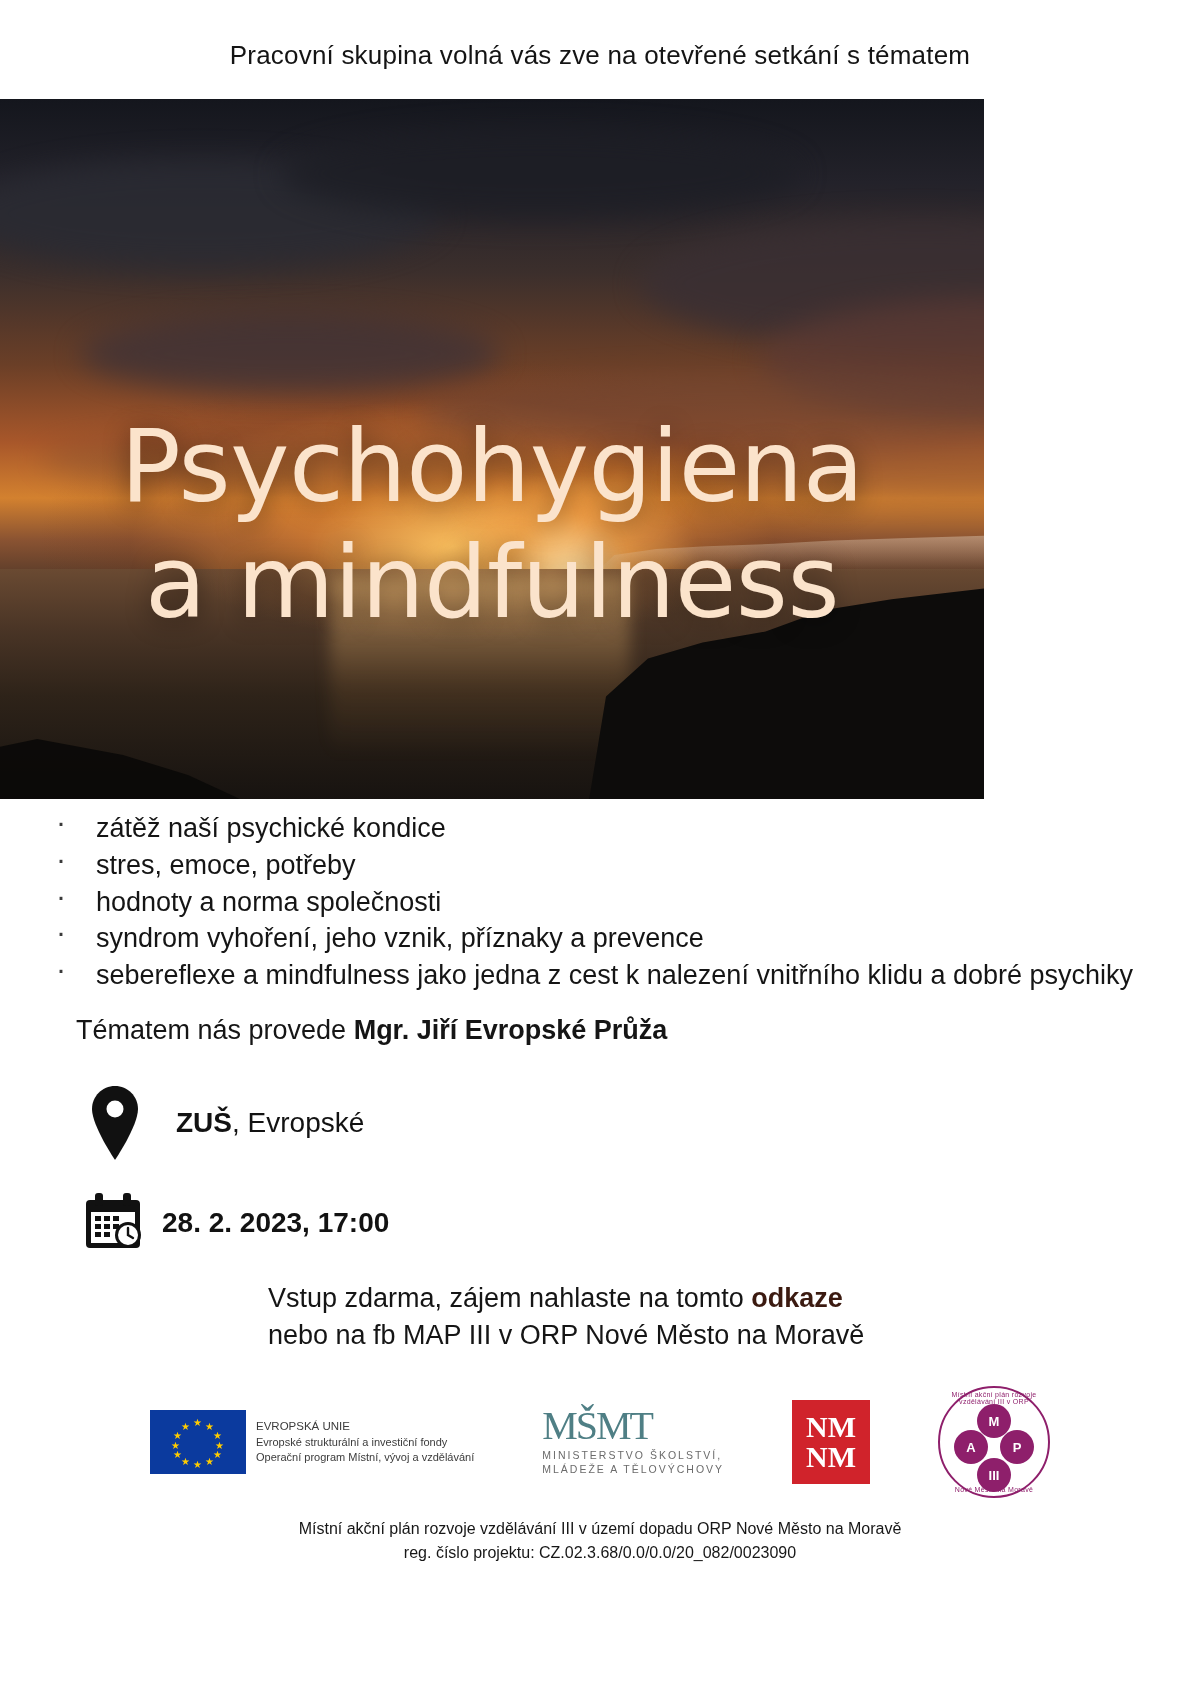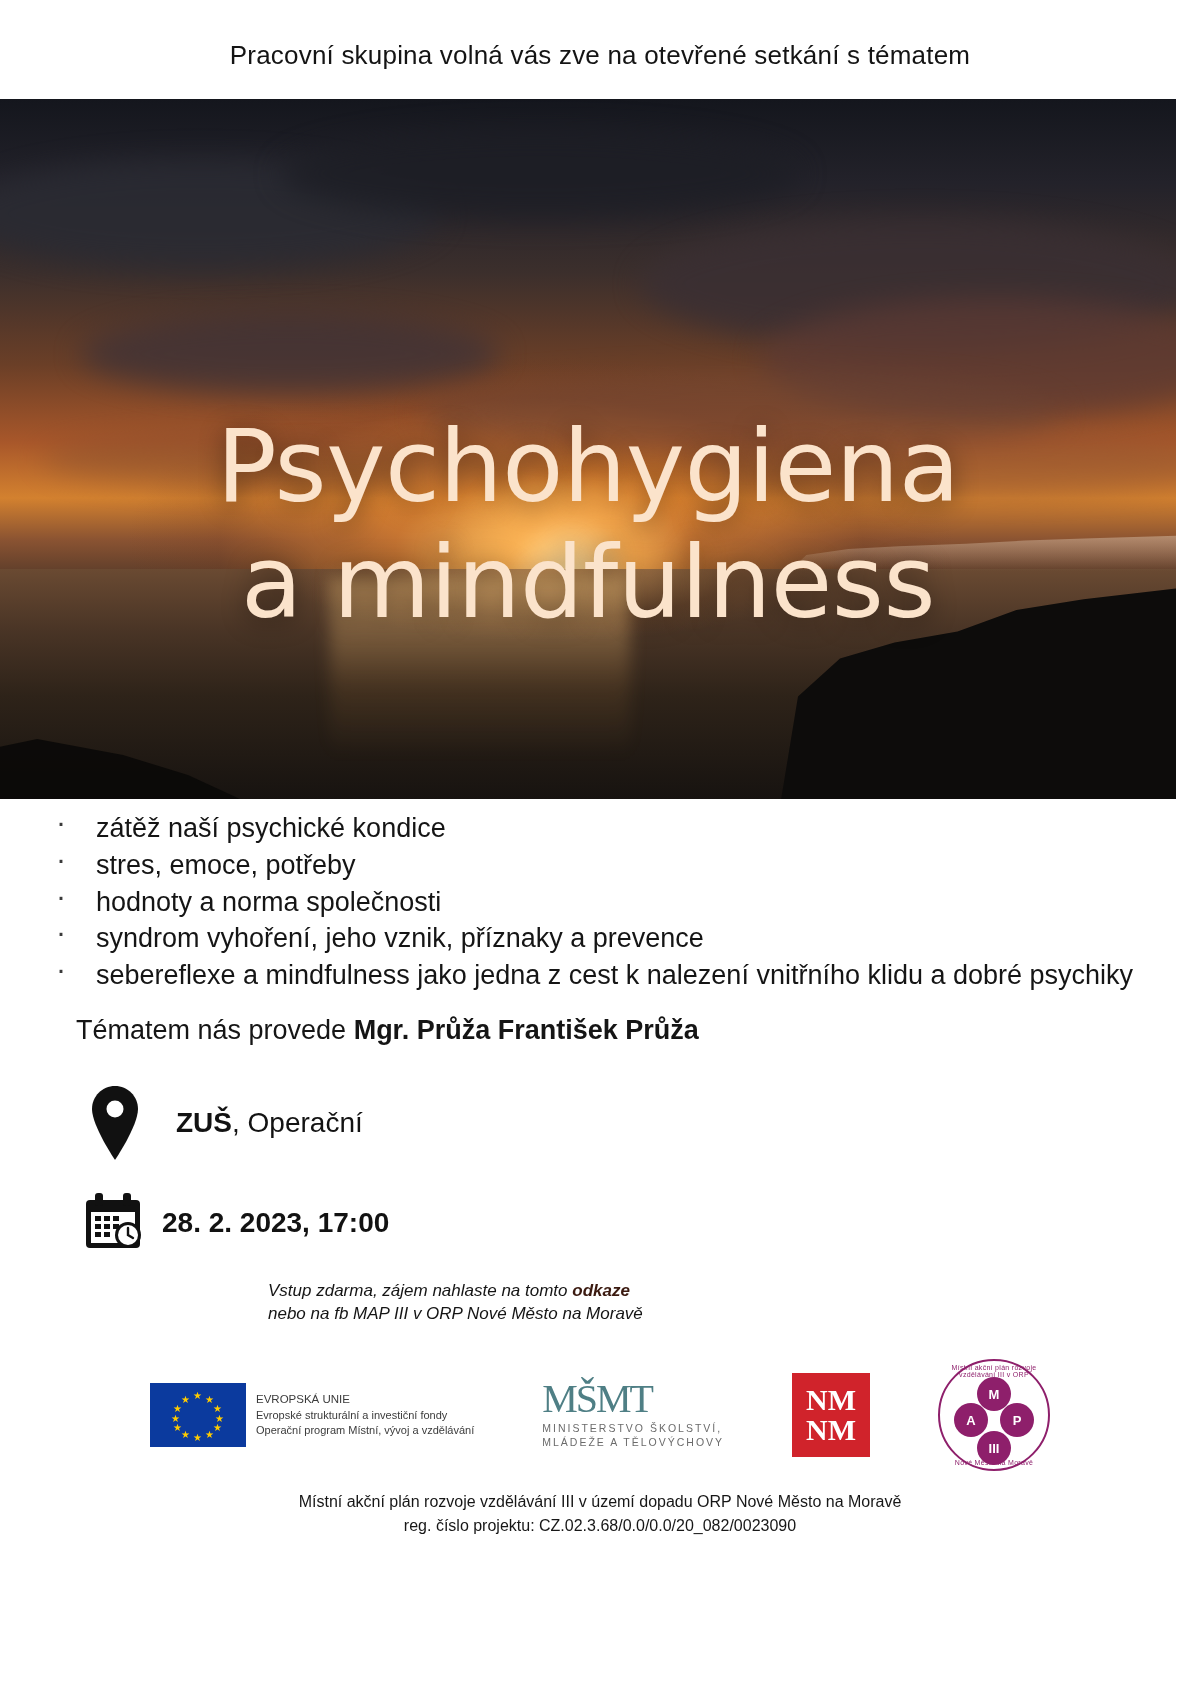--- a/index.html
+++ b/index.html
@@ -30,21 +30,21 @@
     text-align: center;
     font-size: 26px;
     letter-spacing: 0.2px;
     color: #141414;
     padding: 40px 20px 28px 20px;
   }
 
   
   .hero {
     position: relative;
-    width: 1176px;
+    width: 984px;
     height: 700px;
     overflow: hidden;
     background: #7f1d1d;
   }
   .hero-sky {
     position: absolute;
     inset: 0;
     background:
       radial-gradient(ellipse 520px 240px at 46% 64%, rgba(255,196,96,0.95) 0%, rgba(240,140,50,0.55) 28%, rgba(120,55,25,0.15) 62%, rgba(0,0,0,0) 80%),
       linear-gradient(to bottom,
@@ -188,24 +188,23 @@
     color: #121212;
   }
   .row .label b { font-weight: 700; }
 
   .pin-icon { width: 70px; display: flex; justify-content: center; }
   .cal-icon { width: 70px; display: flex; justify-content: center; }
 
   .note {
     margin-top: 24px;
     padding-left: 212px;
-    font-size: 17px;
+    font-size: 27px;
     line-height: 1.35;
     color: #151515;
-    font-style: italic;
   }
   .note .link { font-weight: 700; color: #3b1a10; }
 
   
   .logos {
     margin-top: 34px;
     display: flex;
     align-items: center;
     justify-content: space-around;
     padding: 0 60px;
@@ -334,31 +333,31 @@
   <div class="content">
     <ul class="bullets">
       <li>zátěž naší psychické kondice</li>
       <li>stres, emoce, potřeby</li>
       <li>hodnoty a norma společnosti</li>
       <li>syndrom vyhoření, jeho vznik, příznaky a prevence</li>
       <li>sebereflexe a mindfulness jako jedna z cest k nalezení vnitřního klidu a dobré psychiky</li>
     </ul>
 
     <div class="presenter">
-      <span>Tématem nás provede </span><b>Mgr. Průža František Průža</b>
+      <span>Tématem nás provede </span><b>Mgr. Jiří Evropské Průža</b>
     </div>
 
     <div class="row place">
       <span class="pin-icon">
         <svg width="54" height="78" viewBox="0 0 54 78" aria-hidden="true">
           <path d="M27 2C14.3 2 4 12.3 4 25c0 17 23 51 23 51s23-34 23-51C50 12.3 39.7 2 27 2z" fill="#111111"></path>
           <circle cx="27" cy="25" r="8.5" fill="#ffffff"></circle>
         </svg>
       </span>
-      <span class="label"><b>ZUŠ</b><span>, Operační</span></span>
+      <span class="label"><b>ZUŠ</b><span>, Evropské</span></span>
     </div>
 
     <div class="row date">
       <span class="cal-icon">
         <svg width="66" height="66" viewBox="0 0 66 66" aria-hidden="true">
           <rect x="4" y="10" width="54" height="48" rx="4" fill="#111111"></rect>
           <rect x="9" y="22" width="44" height="31" fill="#ffffff"></rect>
           <rect x="13" y="3" width="8" height="13" rx="3" fill="#111111"></rect>
           <rect x="41" y="3" width="8" height="13" rx="3" fill="#111111"></rect>
           <g fill="#111111">

